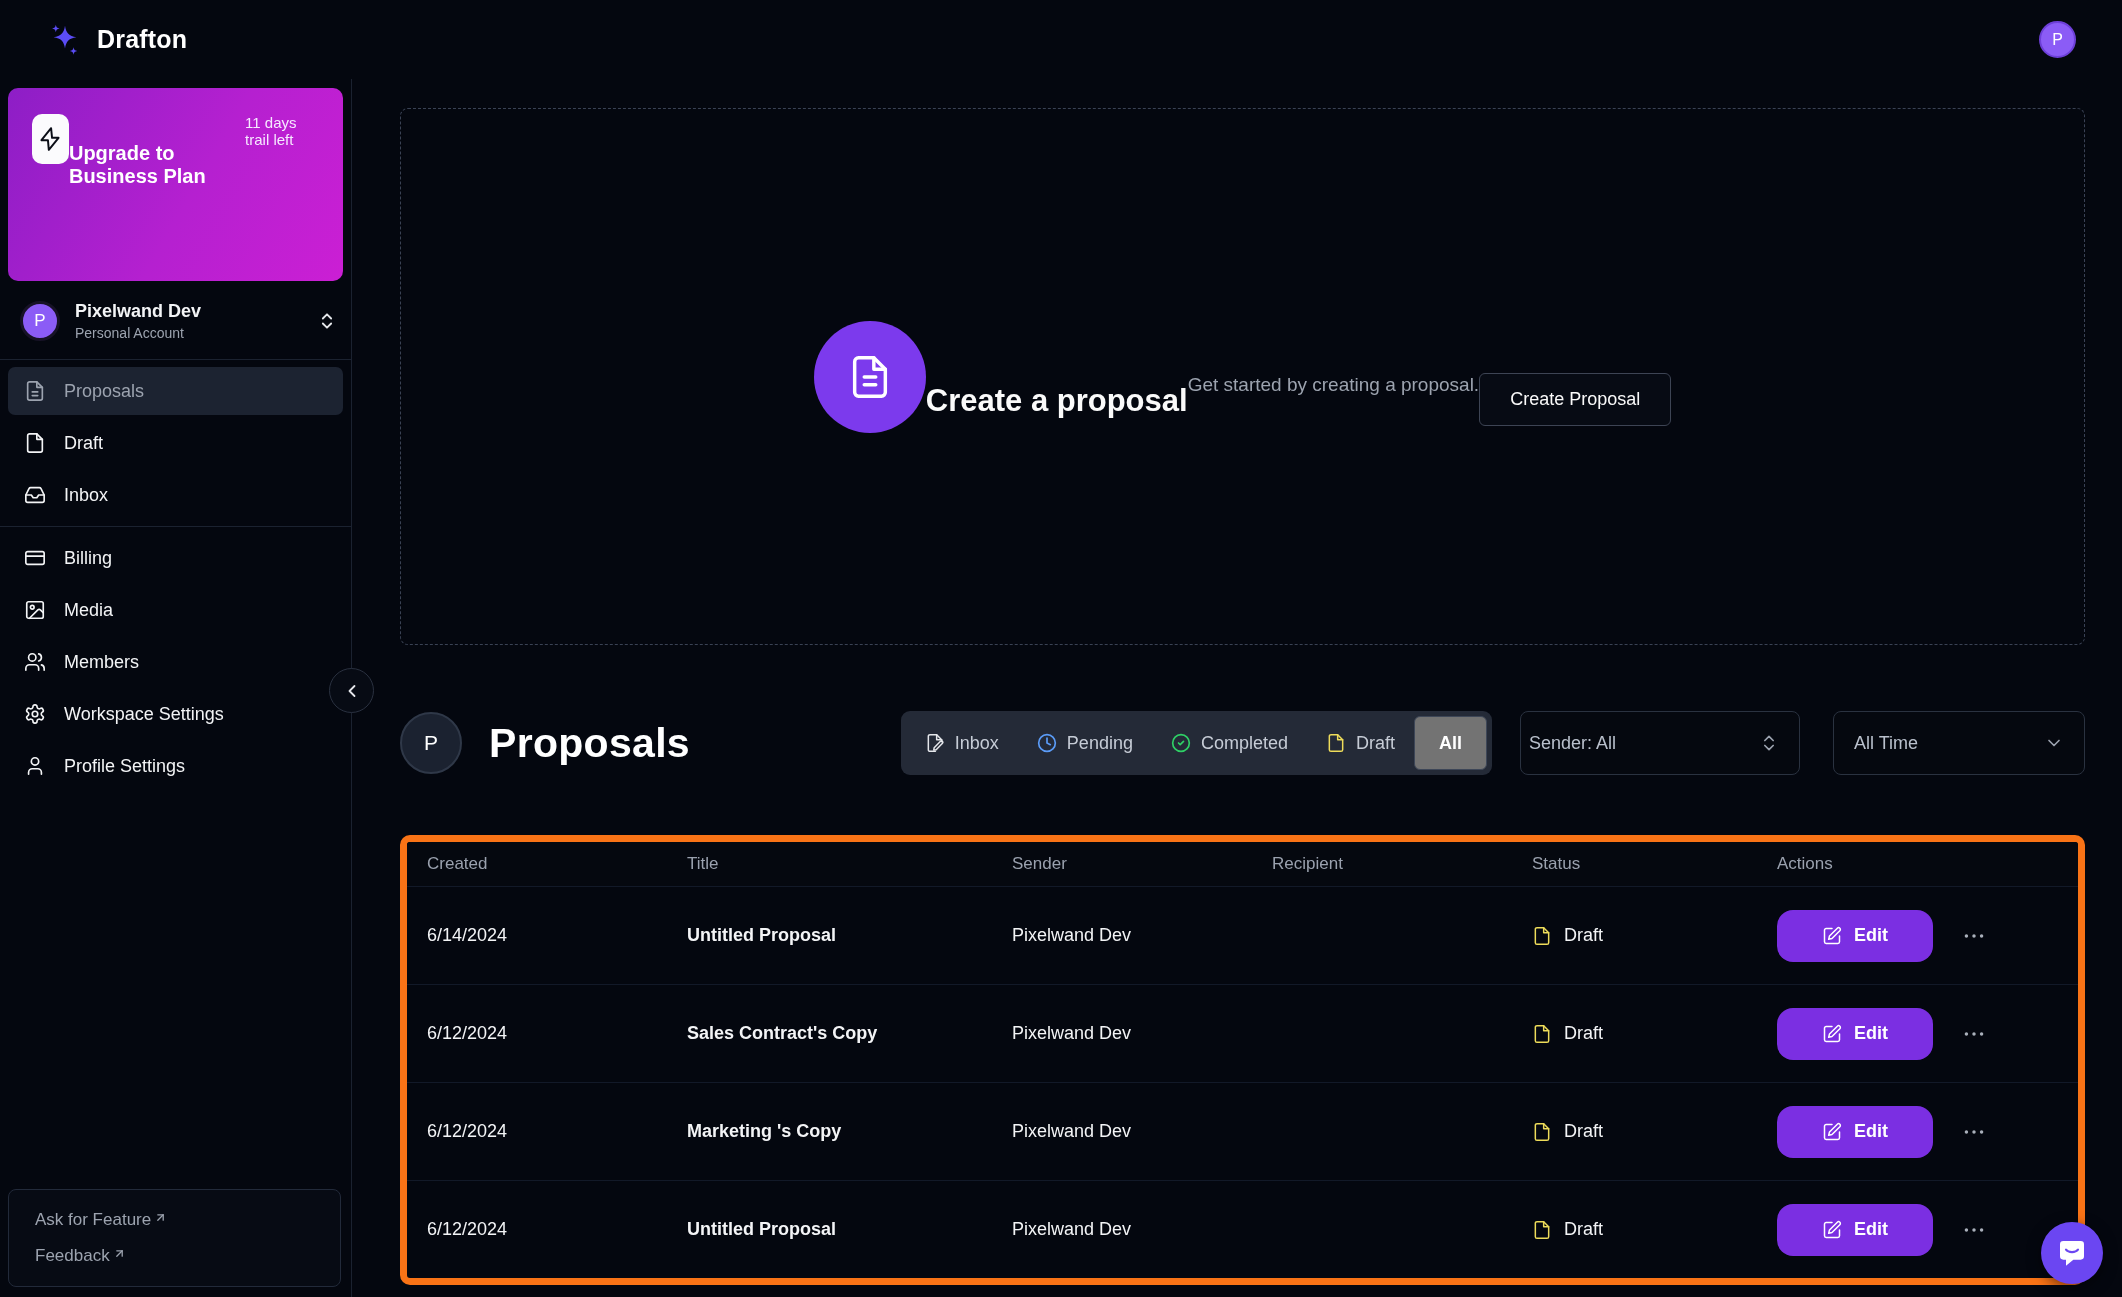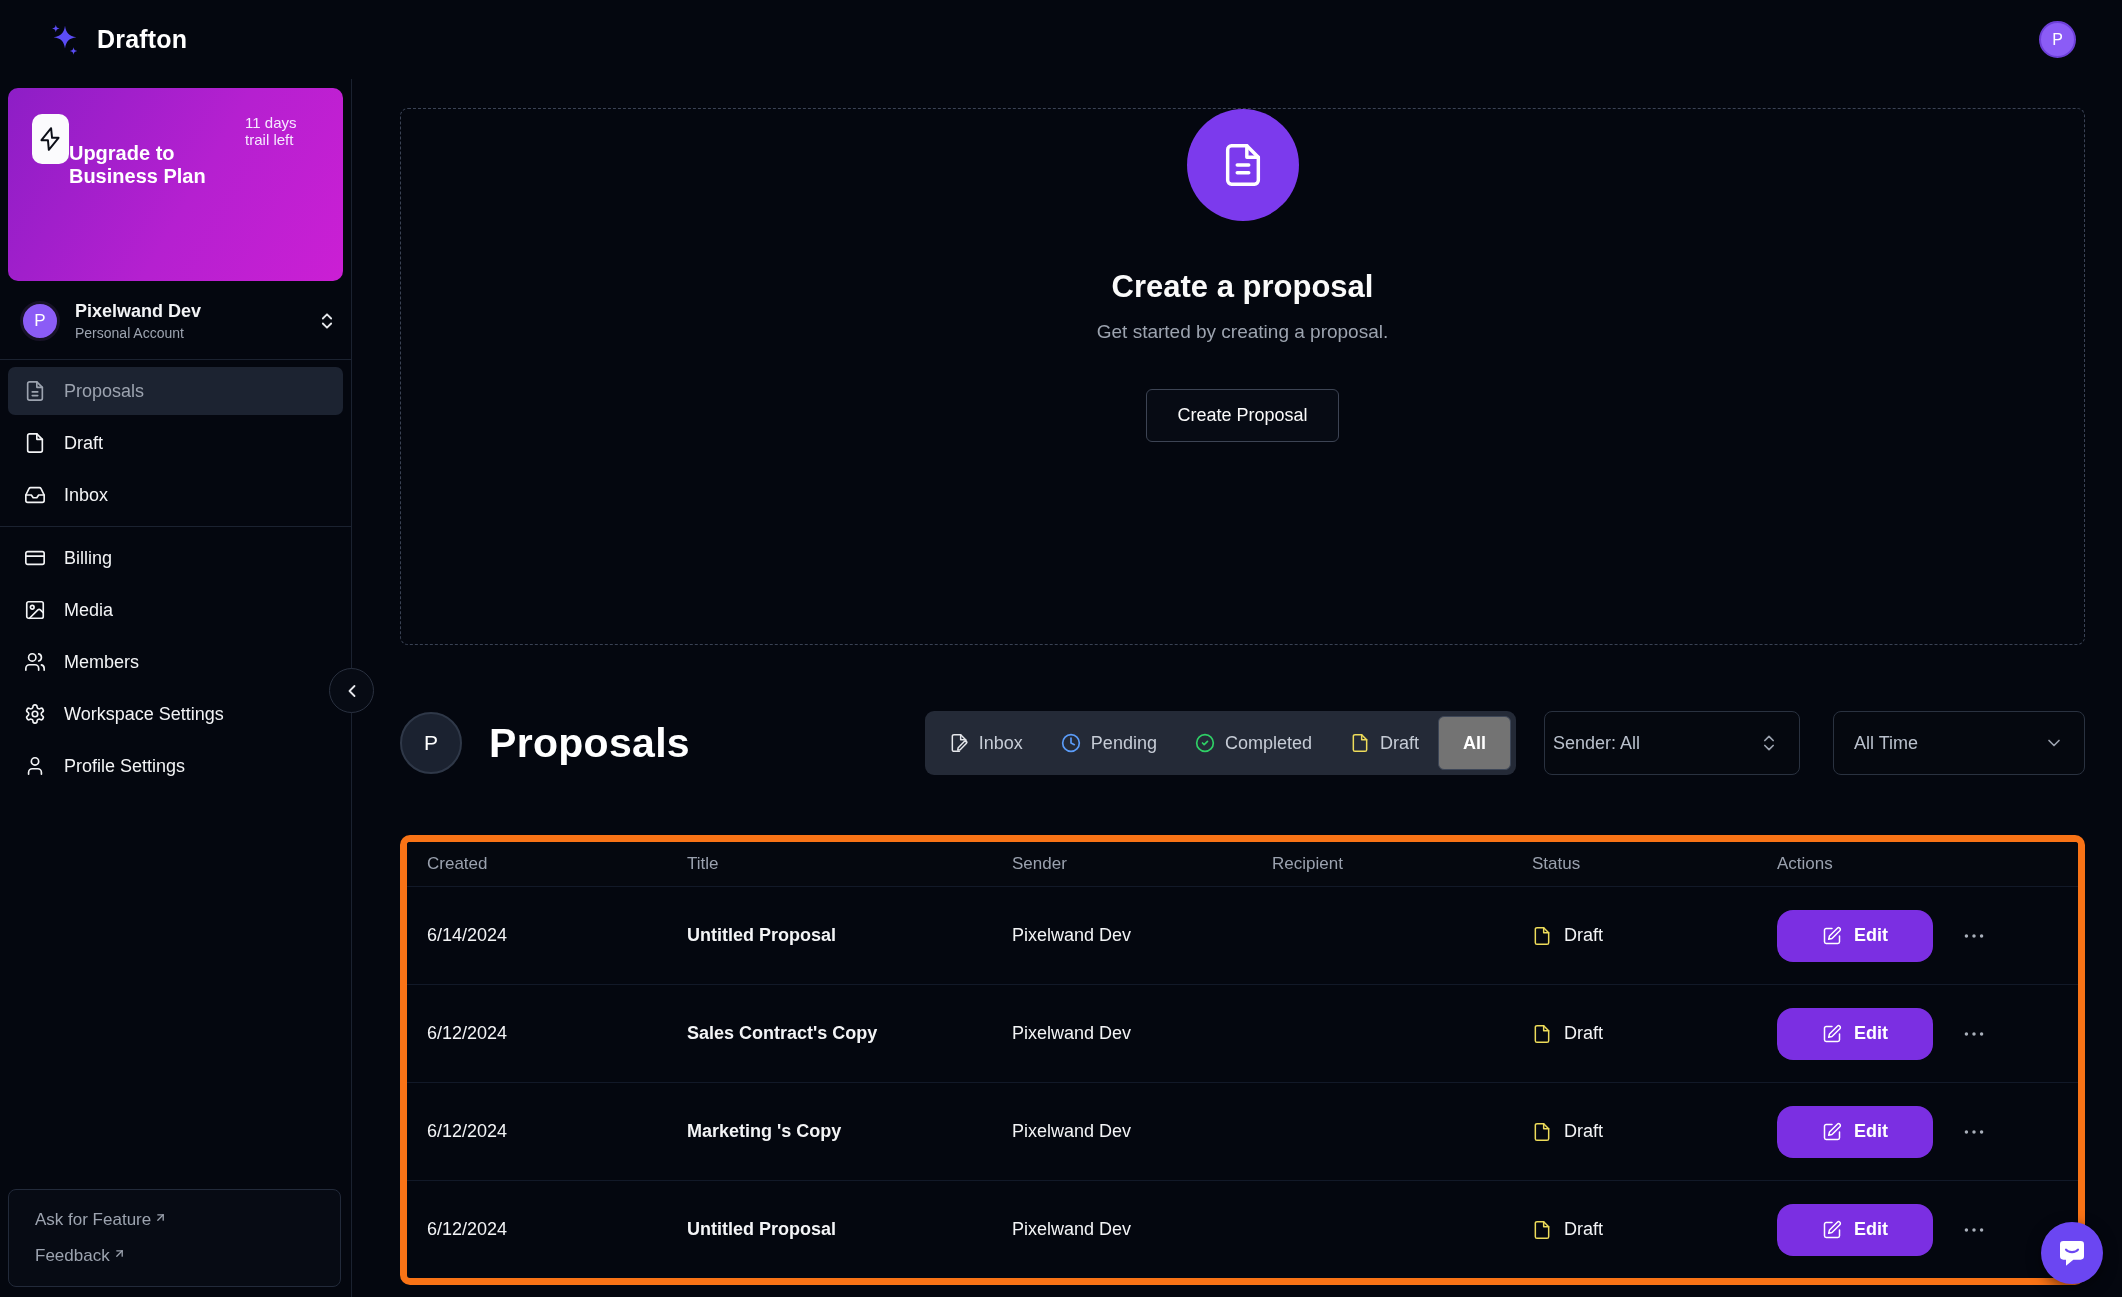--- a/index.html
+++ b/index.html
@@ -48,40 +48,40 @@
   .collapse-btn svg { width:20px; height:20px; color:#e5e7eb; }
 
   .sidebar-footer { position:absolute; left:8px; right:10px; bottom:10px; border:1px solid #222a3a; border-radius:8px; padding:20px 26px; background:#070b14; display:flex; flex-direction:column; gap:16px; }
   .footer-link { display:flex; align-items:flex-start; gap:3px; font-size:17px; color:#9ca3af; cursor:pointer; }
   .footer-link svg { width:13px; height:13px; margin-top:1px; color:#9ca3af; }
 
   
   .main { flex:1; position:relative; }
 
   .empty-state { margin:29px 37px 0 48px; height:537px; border:1px dashed #3a4254; border-radius:8px;
-                 display:flex; flex-direction:column; align-items:center; }
+                 display:flex; flex-direction:row; align-items:center; justify-content:center; }
   .empty-circle { width:112px; height:112px; border-radius:50%; background:#7c3aed; display:flex; align-items:center; justify-content:center; }
   .empty-circle svg { width:46px; height:46px; color:#fff; }
   .empty-title { margin-top:48px; font-size:31px; font-weight:bold; color:#fafafa; }
   .empty-sub { margin-top:16px; font-size:19px; color:#9ca3af; }
   .create-btn { margin-top:46px; padding:15px 30px; font-size:18px; color:#fafafa; background:#070b14; border:1px solid #3d4454; border-radius:6px; cursor:pointer; font-family:inherit; }
 
   .list-header { margin:66px 37px 0 48px; display:flex; align-items:center; }
   .avatar-lg { width:62px; height:62px; border-radius:50%; background:#1b2230; border:2px solid #2f3848; display:flex; align-items:center; justify-content:center; font-size:21px; color:#fff; flex:0 0 62px; }
   .list-title { margin-left:27px; font-size:41px; font-weight:bold; color:#fff; letter-spacing:.3px; }
 
   .tabs { margin-left:auto; background:#242a37; border-radius:9px; padding:5px; display:flex; align-items:center; height:64px; }
   .tab { display:flex; align-items:center; gap:10px; padding:0 19px; height:100%; font-size:18px; color:#c6ccd6; border-radius:6px; cursor:pointer; white-space:nowrap; }
   .tab svg { width:20px; height:20px; }
   .tab.active { background:#737373; border:1px solid #3d4657; color:#fff; font-weight:bold; padding:0 24px; }
   .icon-white { color:#e5e7eb; } .icon-blue { color:#5b9cf8; } .icon-green { color:#2fd066; } .icon-yellow { color:#eedc5a; }
 
   .select { display:flex; align-items:center; height:64px; border:1px solid #2a3240; border-radius:8px; padding:0 20px; font-size:18px; color:#b9c0cc; cursor:pointer; background:#05080f; }
   .select svg { margin-left:auto; width:20px; height:20px; color:#9ca3af; }
-  .select.sender { width:256px; margin-left:28px;padding-left:8px; }
+  .select.sender { width:280px; margin-left:28px;padding-left:8px; }
   .select.time { width:252px; margin-left:33px; }
 
   
   .table { margin:60px 37px 16px 48px; border:7px solid #f97316; border-radius:10px; overflow:hidden; }
   .trow { display:grid; grid-template-columns:260px 325px 260px 260px 245px 1fr; align-items:center; padding-left:20px; }
   .thead { height:44px; font-size:17px; color:#9aa1ae; background:#05080f; }
   .tbody-row { height:98px; border-top:1px solid #121928; font-size:18px; color:#f3f4f6; }
   .cell-title { font-weight:bold; }
   .cell-status { display:flex; align-items:center; gap:12px; }
   .cell-status svg { width:20px; height:20px; color:#eedc5a; }

